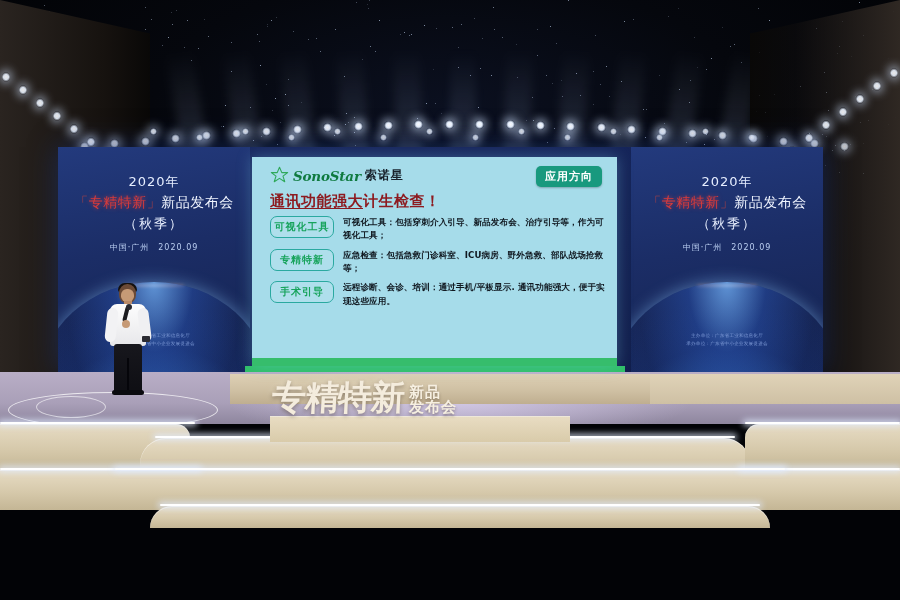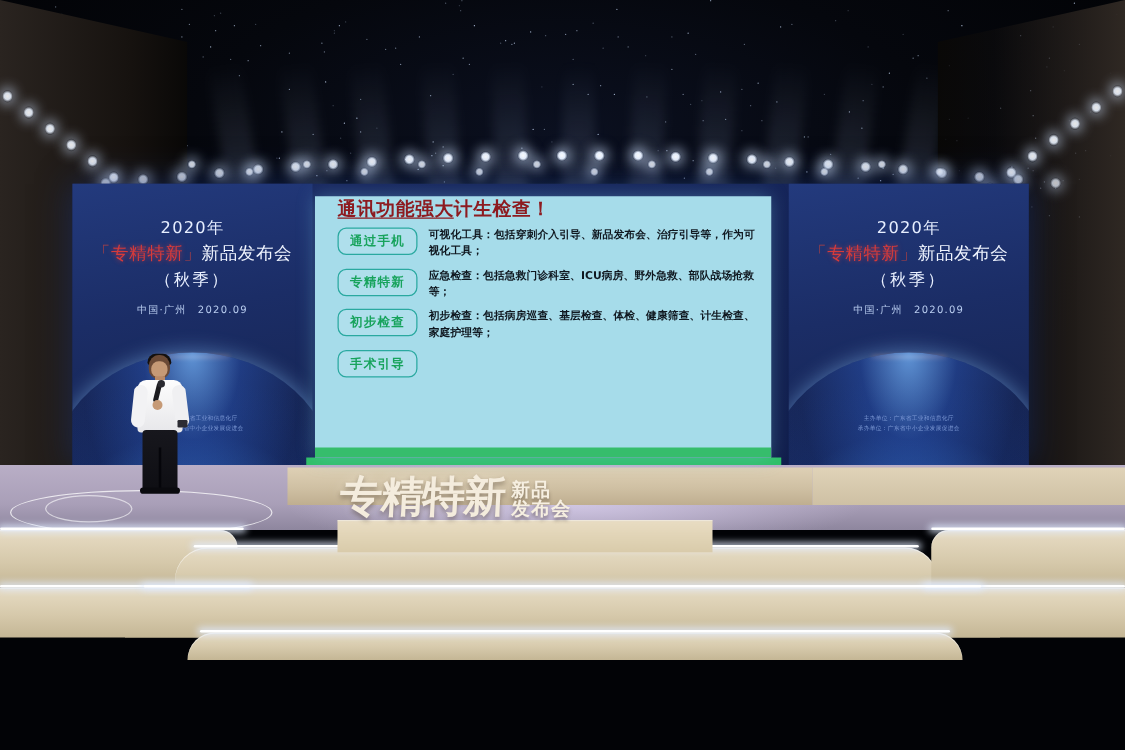--- a/index.html
+++ b/index.html
@@ -562,38 +562,45 @@
     </div>
     <div class="sw-credit">
       <div>主办单位：广东省工业和信息化厅</div>
       <div>承办单位：广东省中小企业发展促进会</div>
     </div>
   </div>
 </div>
 
 <div class="slide">
 
+  <div class="slide-head">
+    <div class="logo">
+      <svg class="logo-star" viewBox="0 0 24 24">
+        <path d="M12 1.6 L14.9 8.4 L22.3 8.4 L16.4 12.8 L18.6 19.8 L12 15.6 L5.4 19.8 L7.6 12.8 L1.7 8.4 L9.1 8.4 Z" fill="none" stroke="#2fa85a" stroke-width="1.4" stroke-linejoin="round"></path>
+      </svg>
+      <span class="logo-en">SonoStar</span>
+      <span class="logo-cn">索诺星</span>
+    </div>
+    <div class="badge">应用方向</div>
+  </div>
 
   <div class="slide-title"><span class="u">通讯功能强大</span><span>计生检查！</span></div>
 
   <div class="rows" id="slide-rows">
       <div class="row">
-        <div class="tag">通过手机</div>
+        <div class="tag">可视化工具</div>
         <div class="desc">可视化工具：包括穿刺介入引导、新品发布会、治疗引导等，作为可视化工具；</div>
       </div>
       <div class="row">
         <div class="tag">专精特新</div>
         <div class="desc">应急检查：包括急救门诊科室、ICU病房、野外急救、部队战场抢救等；</div>
       </div>
       <div class="row">
-        <div class="tag">初步检查</div>
-        <div class="desc">初步检查：包括病房巡查、基层检查、体检、健康筛查、计生检查、家庭护理等；</div>
-      </div>
-      <div class="row">
         <div class="tag">手术引导</div>
+        <div class="desc">远程诊断、会诊、培训：通过手机/平板显示. 通讯功能强大，便于实现这些应用。</div>
       </div>
     </div>
 
   <div class="slide-bar"></div>
 </div>
 
 <div class="stage">
   <div class="greenstrip"></div>
   <div class="deck"></div>
   <div class="deck-glow"></div>

